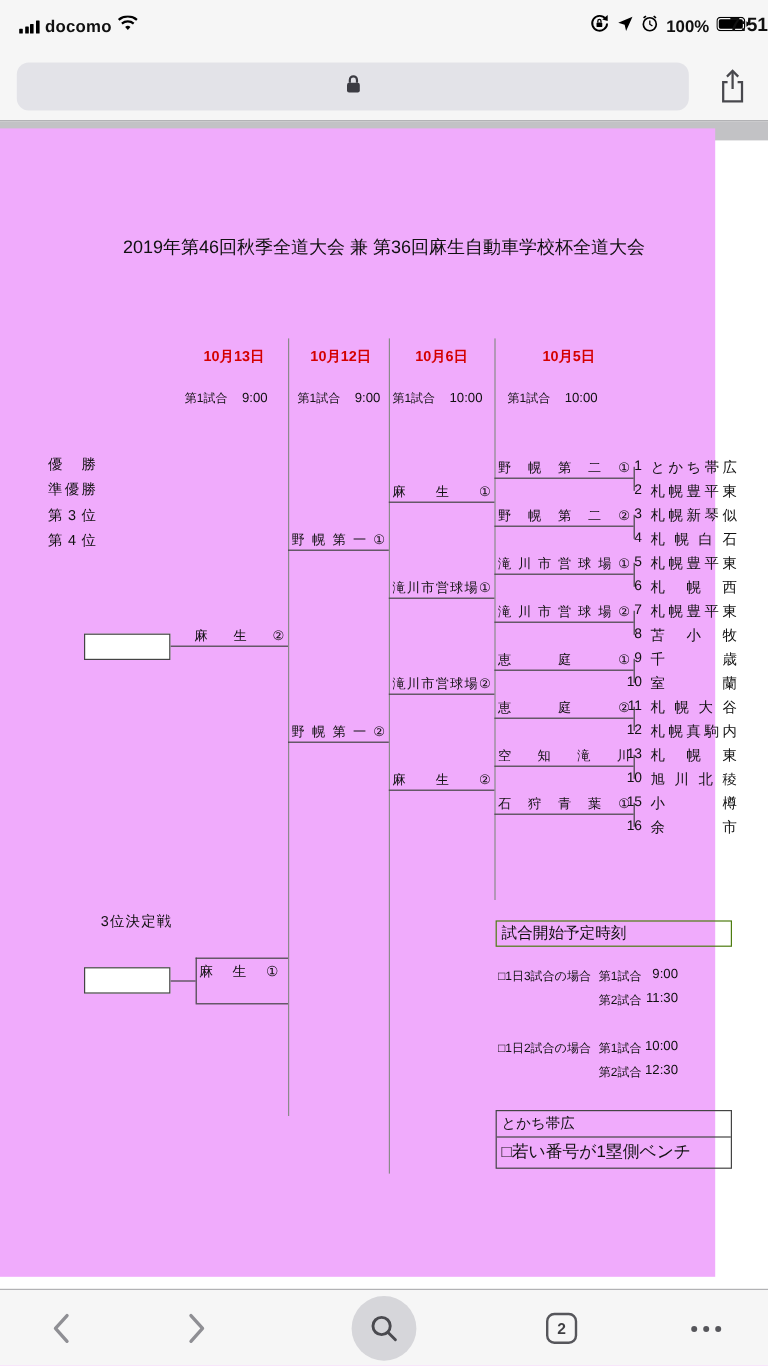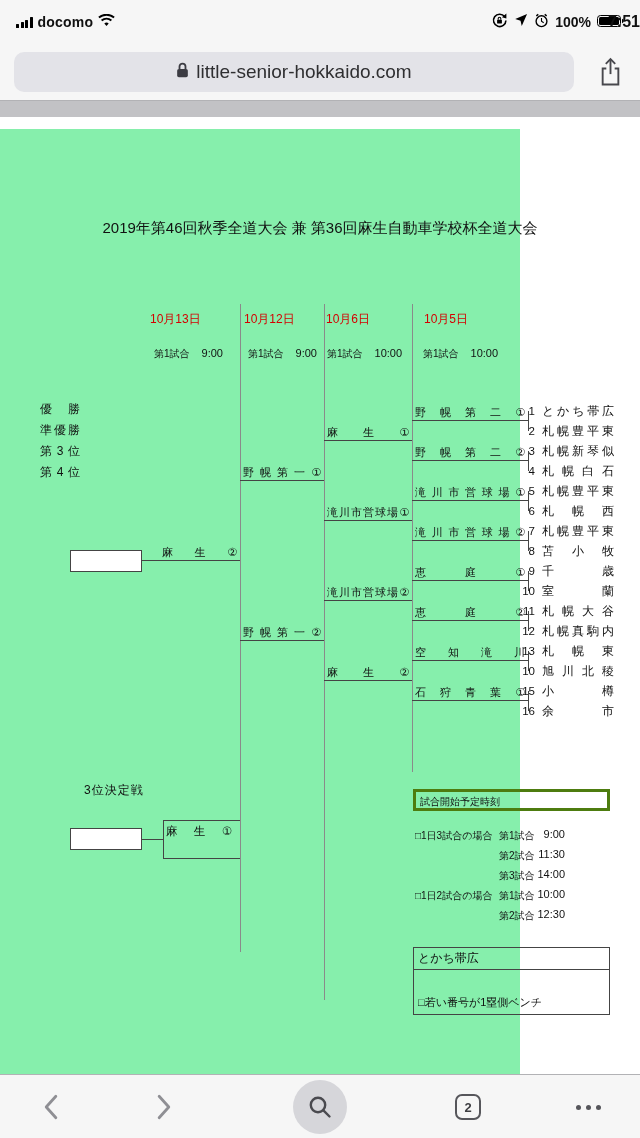--- a/index.html
+++ b/index.html
@@ -21,51 +21,51 @@
   .url-bar { position:absolute; left:0; top:44px; width:640px; height:57px; background:#f6f6f6;
              border-bottom:1px solid #b2b2b5; }
   .url-field { position:absolute; left:14px; top:8px; width:560px; height:40px; background:#e3e3e8;
                border-radius:10px; display:flex; align-items:center; justify-content:center; gap:7px; }
   .url-text { font-size:19px; color:#2f2f31; }
   .share-btn { position:absolute; right:10px; top:7px; width:40px; height:42px;
                display:flex; align-items:center; justify-content:center; }
   .page-gap { position:absolute; left:0; top:101px; width:640px; height:16px; background:#c2c2c5; }
 
   
-  .content { position:absolute; left:0; top:129px; width:520px; height:957px; background:#86efac; }
+  .content { position:absolute; left:0; top:107px; width:596px; height:957px; background:#f0abfc; }
   .title { position:absolute; left:0; top:90px; width:640px; text-align:center; font-size:15px; color:#111; }
 
   .vline { position:absolute; width:1px; background:#8a8a8a; }
   .conn  { position:absolute; left:528px; width:1px; height:20px; background:#444; }
   .hline { position:absolute; height:1px; background:#444; }
   .wline { position:absolute; height:15px; border-bottom:1px solid #444; display:flex; align-items:flex-end; }
   .venue { flex:1; text-align:justify; text-align-last:justify; text-justify:inter-character;
            font-size:11px; line-height:13px; padding:0 3px 1px; white-space:nowrap; }
-  .date-label { position:absolute; top:182px; text-align:left; color:#d40000; font-weight:normal; font-size:12px; }
+  .date-label { position:absolute; top:182px; text-align:center; color:#d40000; font-weight:bold; font-size:12px; }
   .time-row { position:absolute; top:218px; display:flex; align-items:baseline; gap:12px; }
   .time-row .g { font-size:10px; }
   .time-row .tv { font-size:11px; }
   .placement { position:absolute; left:40px; width:40px; font-size:12px;
                text-align:justify; text-align-last:justify; text-justify:inter-character; }
   .team-row { position:absolute; left:505px; height:20px; display:flex; align-items:center; }
   .tno { width:30px; text-align:right; font-size:11.5px; }
   .tname { width:72px; margin-left:7px; font-size:12px; text-align:justify; text-align-last:justify; text-justify:inter-character; }
   .box { position:absolute; border:1px solid #444; background:#fff; }
   .tp-title { position:absolute; left:84px; top:653px; font-size:12px; letter-spacing:1px; }
   .tp-venue { position:absolute; left:166px; top:695px; width:66px; font-size:11.5px;
               text-align:justify; text-align-last:justify; text-justify:inter-character; }
-  .sched-head { position:absolute; left:413px; top:660px; width:197px; height:22px; border:3px solid #4d7c0f;
-                font-size:10px; line-height:20px; padding-left:4px; }
+  .sched-head { position:absolute; left:413px; top:660px; width:197px; height:22px; border:1px solid #4d7c0f;
+                font-size:13px; line-height:20px; padding-left:4px; }
   .sched-row { position:absolute; left:413px; width:200px; height:20px; }
   .sched-row .cond  { position:absolute; left:2px;  top:4px; font-size:10px; }
   .sched-row .game  { position:absolute; left:86px; top:4px; font-size:10px; }
   .sched-row .stime { position:absolute; left:114px; top:3px; width:38px; font-size:11px; text-align:right; }
   .bench { position:absolute; left:413px; top:818px; width:197px; border:1px solid #444; }
   .bench .bh { border-bottom:1px solid #444; padding:2px 4px; font-size:12px; }
-  .bench .bn { padding:3px 4px 4px; font-size:11px;margin-top:22px; }
+  .bench .bn { padding:3px 4px 4px; font-size:14px; }
 
   
   .toolbar { position:absolute; left:0; top:1074px; width:640px; height:64px; background:#f6f6f6;
              border-top:1px solid #b2b2b5; }
   .tb-btn { position:absolute; top:0; height:64px; display:flex; align-items:center; justify-content:center; }
   .search-circle { position:absolute; left:293px; top:5px; width:54px; height:54px; border-radius:50%;
                    background:#d6d6da; display:flex; align-items:center; justify-content:center; }
   .tabs-box { width:26px; height:26px; border:2.5px solid #56565b; border-radius:7px;
               display:flex; align-items:center; justify-content:center; font-size:13px; font-weight:bold; color:#3e3e42; }
   .dots { display:flex; gap:5px; }
@@ -125,21 +125,20 @@
 </div>
 
 <div class="url-bar">
   <div class="url-field">
     <span>
       <svg width="13" height="16" viewBox="0 0 12 15">
         <rect x="1" y="6.6" width="10" height="7.6" rx="1.6" fill="#3c3c43"></rect>
         <path d="M3.2 6.6 V4.3 a2.8 2.8 0 0 1 5.6 0 V6.6" fill="none" stroke="#3c3c43" stroke-width="1.7"></path>
       </svg>
     </span>
-    <span class="url-text">little-senior-hokkaido.com</span>
   </div>
   <div class="share-btn">
     <svg width="23" height="30" viewBox="0 0 22 28">
       <path d="M11 2 V16" stroke="#48484d" stroke-width="1.8"></path>
       <path d="M6.5 6.2 L11 1.7 L15.5 6.2" stroke="#48484d" stroke-width="1.8" fill="none"></path>
       <path d="M7 10.6 H3.5 V26 H18.5 V10.6 H15" stroke="#48484d" stroke-width="1.8" fill="none"></path>
     </svg>
   </div>
 </div>
 
@@ -316,25 +315,20 @@
   <div class="sched-row" style="top:696px">
     <span class="cond">□1日3試合の場合</span>
     <span class="game">第1試合</span>
     <span class="stime">9:00</span>
   </div>
   <div class="sched-row" style="top:716px">
     <span class="cond"></span>
     <span class="game">第2試合</span>
     <span class="stime">11:30</span>
   </div>
-  <div class="sched-row" style="top:736px">
-    <span class="cond"></span>
-    <span class="game">第3試合</span>
-    <span class="stime">14:00</span>
-  </div>
   <div class="sched-row" style="top:756px">
     <span class="cond">□1日2試合の場合</span>
     <span class="game">第1試合</span>
     <span class="stime">10:00</span>
   </div>
   <div class="sched-row" style="top:776px">
     <span class="cond"></span>
     <span class="game">第2試合</span>
     <span class="stime">12:30</span>
   </div>

